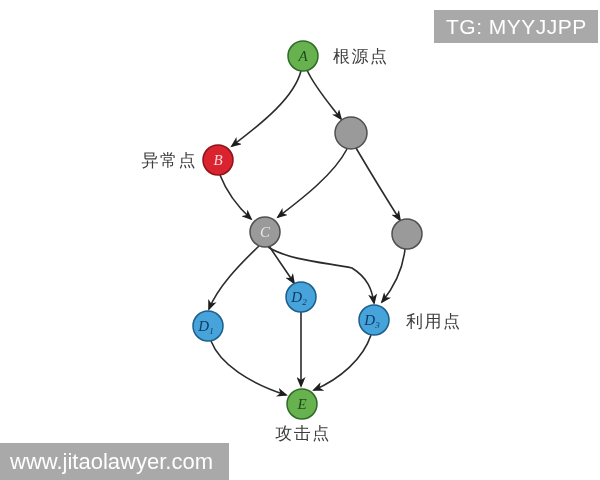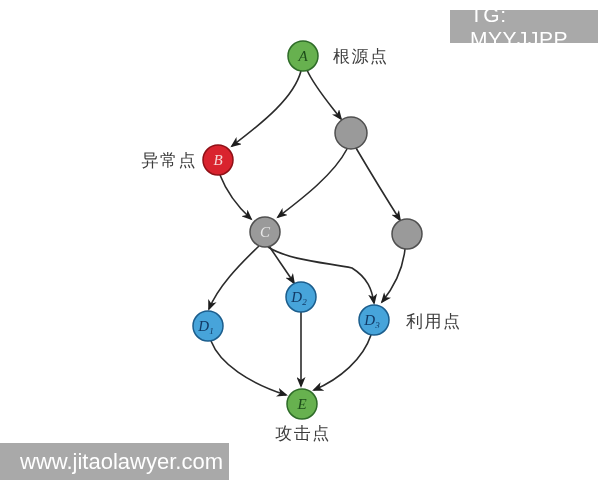--- a/index.html
+++ b/index.html
@@ -28,30 +28,30 @@
   .watermark{
     position:absolute;
     background:#a9a9a9;
     color:#ffffff;
     display:flex;
     align-items:center;
     box-sizing:border-box;
   }
   .watermark.top-right{
     right:2px;top:10px;
-    width:148px;height:33px;
+    width:164px;height:33px;
     font-size:21px;
-    padding-left:20px;
+    padding-left:12px;
     letter-spacing:0.5px;
   }
   .watermark.bottom-left{
     left:0;top:443px;
     width:229px;height:37px;
     font-size:22px;
-    padding-left:20px;
+    padding-left:10px;
   }
 </style>
 </head>
 <body>
 
 <div class="canvas">
 
   <svg class="diagram" width="600" height="480" viewBox="0 0 600 480">
     <defs>
       <marker id="arrow" markerUnits="userSpaceOnUse" markerWidth="12" markerHeight="9" refX="9" refY="4.5" orient="auto">

